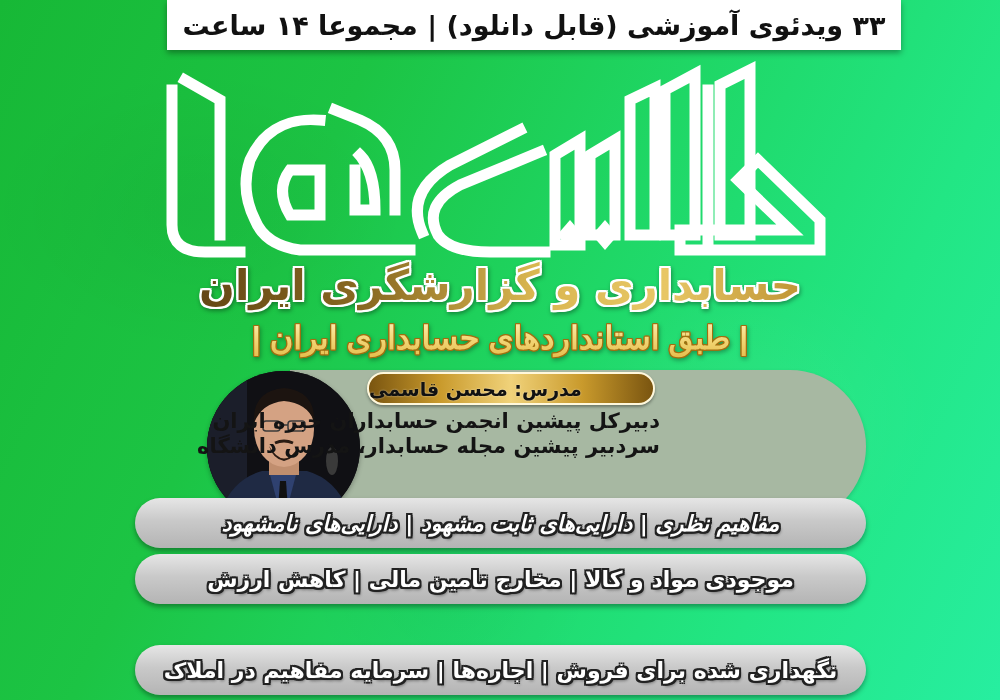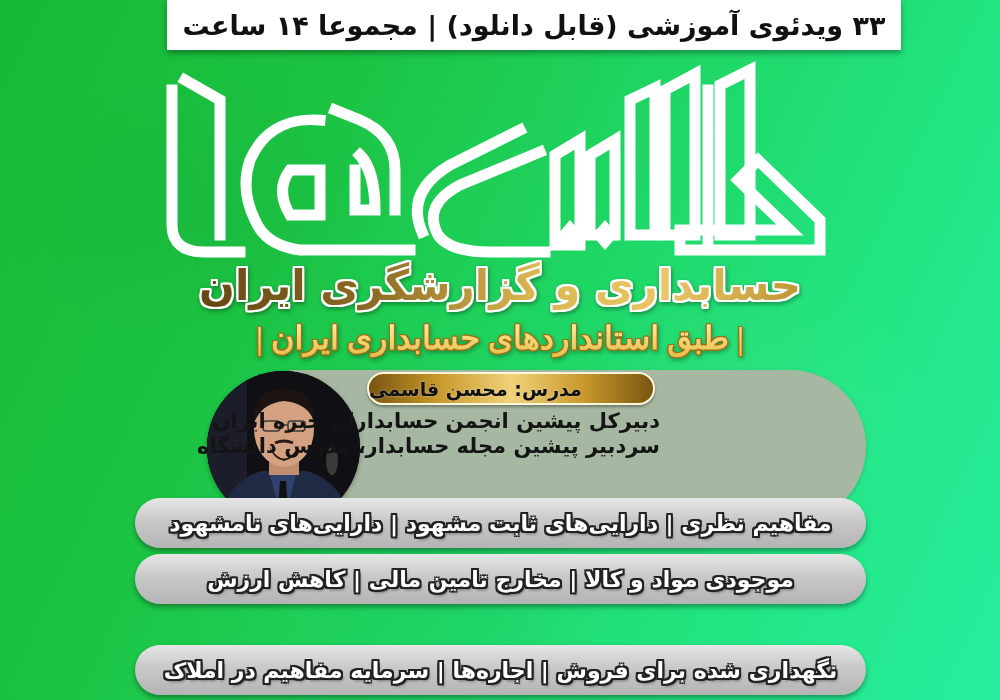--- a/index.html
+++ b/index.html
@@ -48,21 +48,21 @@
     color: #c9a23a;
     background: linear-gradient(90deg, #5e4012 0%, #8a6a22 30%, #d9b650 55%, #e8c766 75%, #b78a2a 100%);
     -webkit-background-clip: text; background-clip: text;
     -webkit-text-fill-color: transparent;
     -webkit-text-stroke: 0;
     filter: drop-shadow(2px 0 0 #fff) drop-shadow(-2px 0 0 #fff) drop-shadow(0 2px 0 #fff) drop-shadow(0 -2px 0 #fff) drop-shadow(1px 2px 2px rgba(0,0,0,0.35));
   }
   .subtitle-2 {
     position: absolute; left: 170px; top: 315px; width: 660px; height: 46px;
     text-align: center;
-    font-family: Liberation Serif, serif;
+    font-family: Liberation Sans, sans-serif;
     font-weight: bold; font-size: 32px; line-height: 46px;
     background: linear-gradient(180deg, #fff6c8 0%, #f5dc80 45%, #e3b945 100%);
     -webkit-background-clip: text; background-clip: text;
     -webkit-text-fill-color: transparent;
     filter: drop-shadow(1px 0 0 #a06f10) drop-shadow(-1px 0 0 #a06f10) drop-shadow(0 1px 0 #a06f10) drop-shadow(0 -1px 0 #a06f10) drop-shadow(1px 2px 2px rgba(0,0,0,0.3));
   }
 
   
   .instructor-panel {
     position: absolute; left: 290px; top: 370px; width: 576px; height: 153px;
@@ -107,21 +107,21 @@
     display: flex; align-items: center; justify-content: center;
   }
   .topic-bar span {
     font-weight: bold; font-size: 22px; color: #fff;
     text-shadow:
       2px 0 0 #222, -2px 0 0 #222, 0 2px 0 #222, 0 -2px 0 #222,
       2px 2px 0 #222, -2px -2px 0 #222, 2px -2px 0 #222, -2px 2px 0 #222,
       2px 3px 3px rgba(0,0,0,0.4);
     white-space: nowrap;
   }
-  .bar-1 { top: 498px; }
+  .bar-1 { top: 498px; font-style: italic; }
   .bar-2 { top: 554px; }
   .bar-3 { top: 645px; }
 </style>
 </head>
 <body>
 
 <div class="noise"></div>
 
 <div class="top-banner">
   <span>۳۳ ویدئوی آموزشی (قابل دانلود) | مجموعا ۱۴ ساعت</span>

